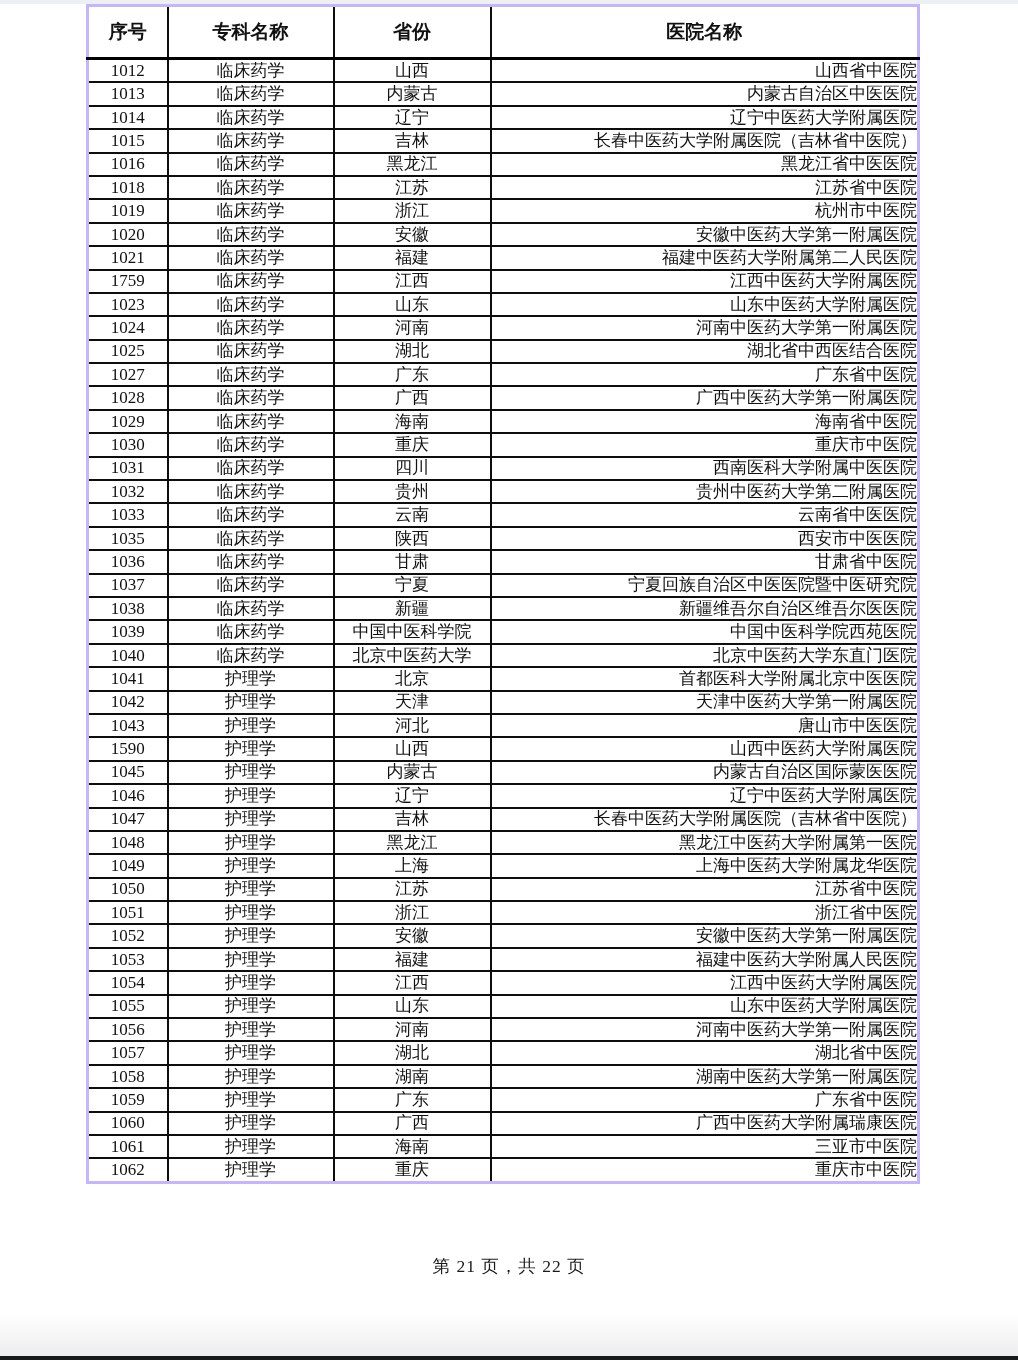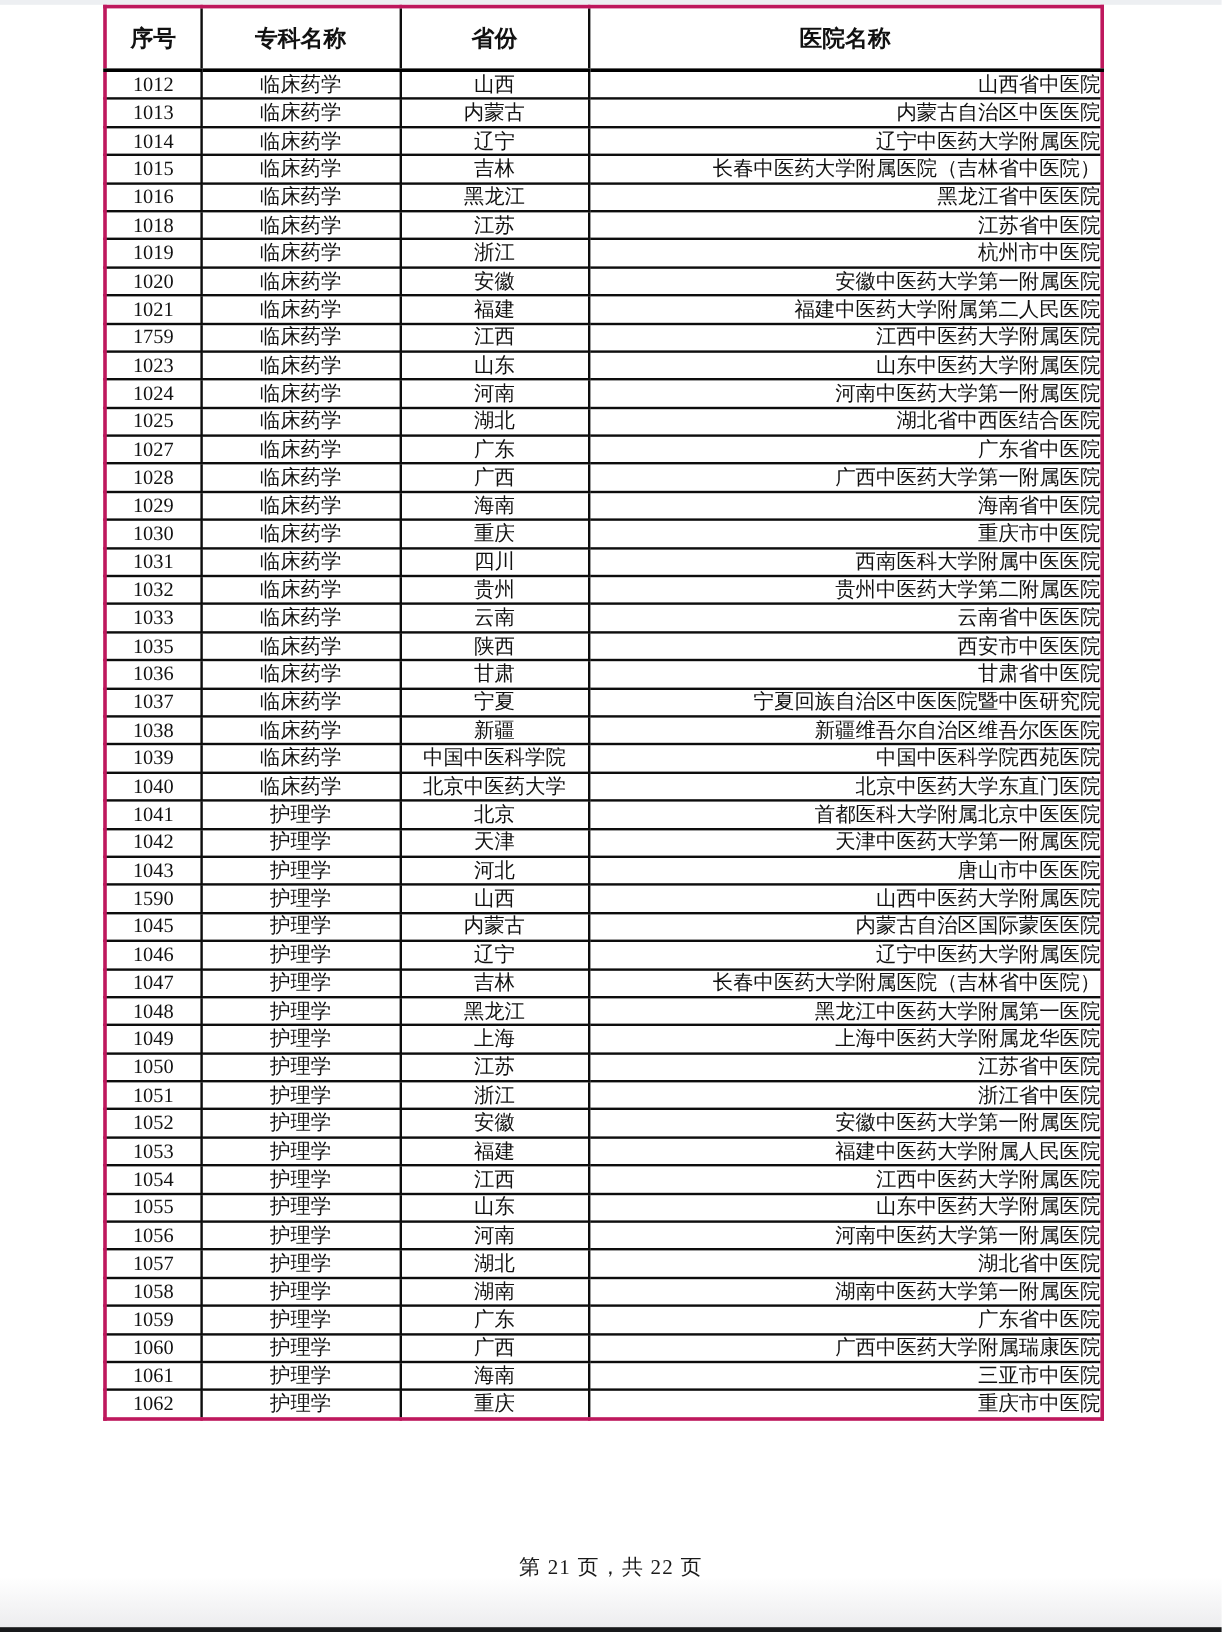--- a/index.html
+++ b/index.html
@@ -19,42 +19,42 @@
     position: absolute; bottom: 0; left: 0; width: 100%; height: 46px;
     background: linear-gradient(#ffffff, #ebebed);
   }
   .scan-bottom-line {
     position: absolute; bottom: 0; left: 0; width: 100%; height: 4px;
     background: #18191b;
   }
   table.roster {
     position: absolute; left: 86px; top: 4px; width: 831px;
     border-collapse: collapse; table-layout: fixed;
-    border: 3px solid #be185d;
+    border: 3px solid #c4b5fd;
   }
   th, td {
     border: 2px solid #0d0d0d;
     overflow: hidden; white-space: nowrap;
     padding: 0;
   }
   th {
     height: 50px;
     font-size: 19px; font-weight: bold;
     text-align: center;
     border-bottom: 3px solid #000000;
   }
   td {
     height: 21.4px;
     font-size: 17px;
     text-align: center;
     line-height: 1.05;
   }
   td.c3 { text-align: right; padding-left: 3px; }
   .page-footer {
-    position: absolute; top: 1294px; left: 0; width: 100%;
+    position: absolute; top: 1254px; left: 0; width: 100%;
     text-align: center;
     font-size: 17.5px;
     letter-spacing: 1px;
     color: #1a1a1a;
   }
 </style>
 </head>
 <body>
 
 <div class="scan-top-edge"></div>

